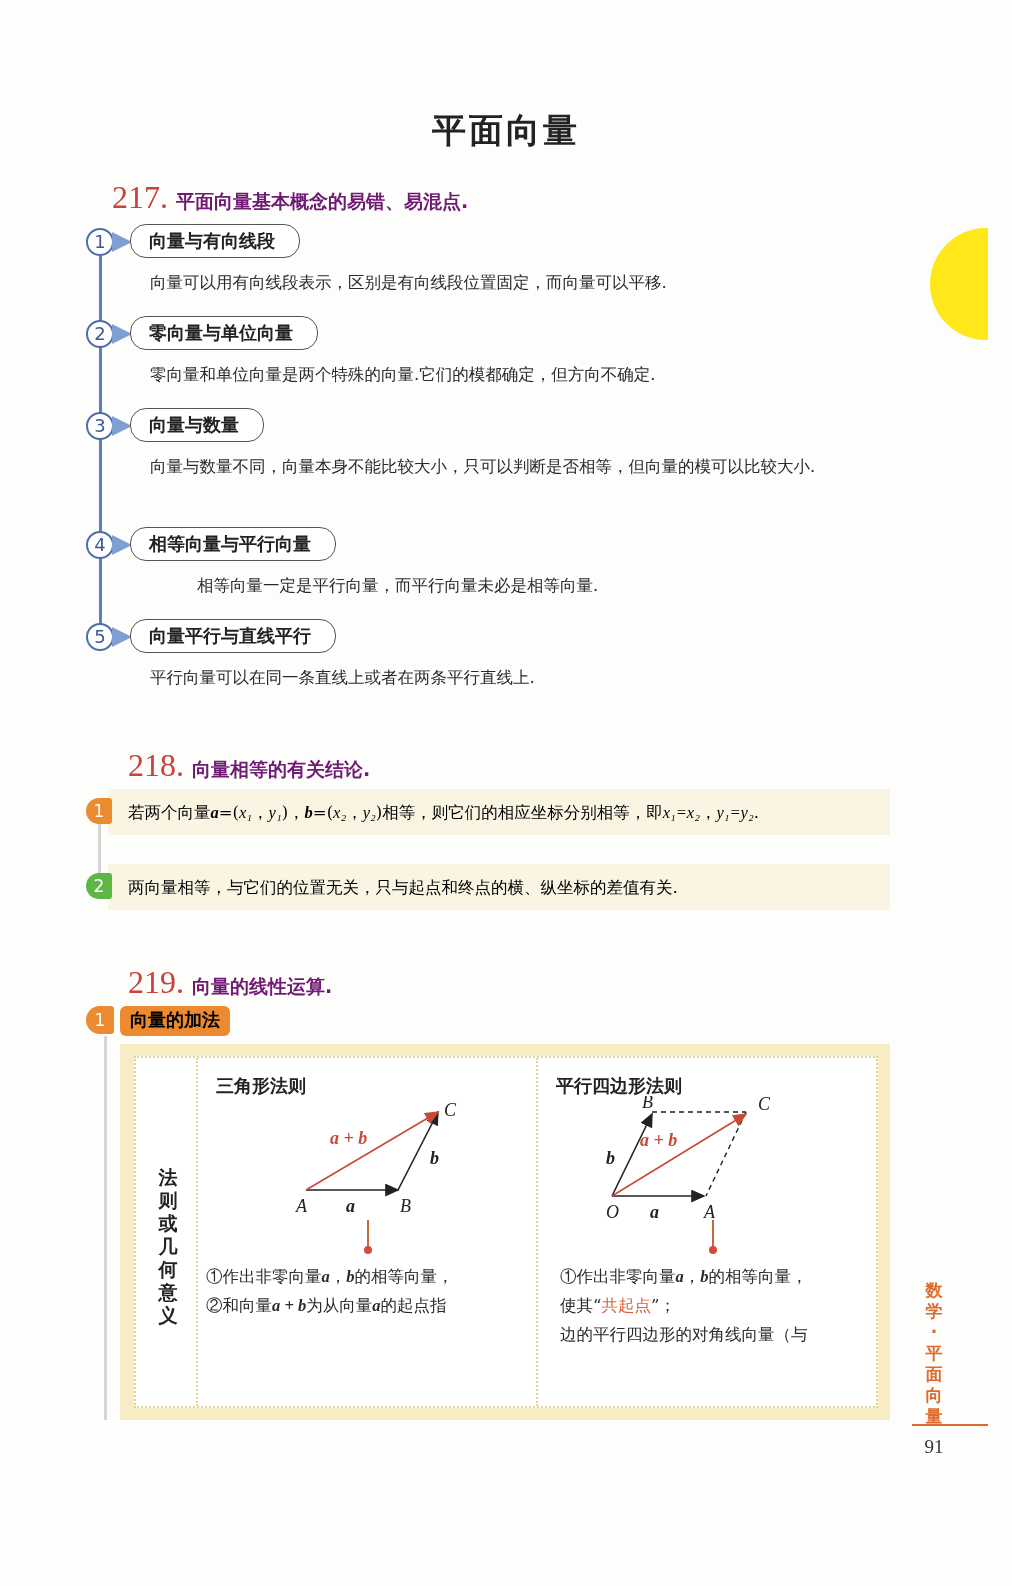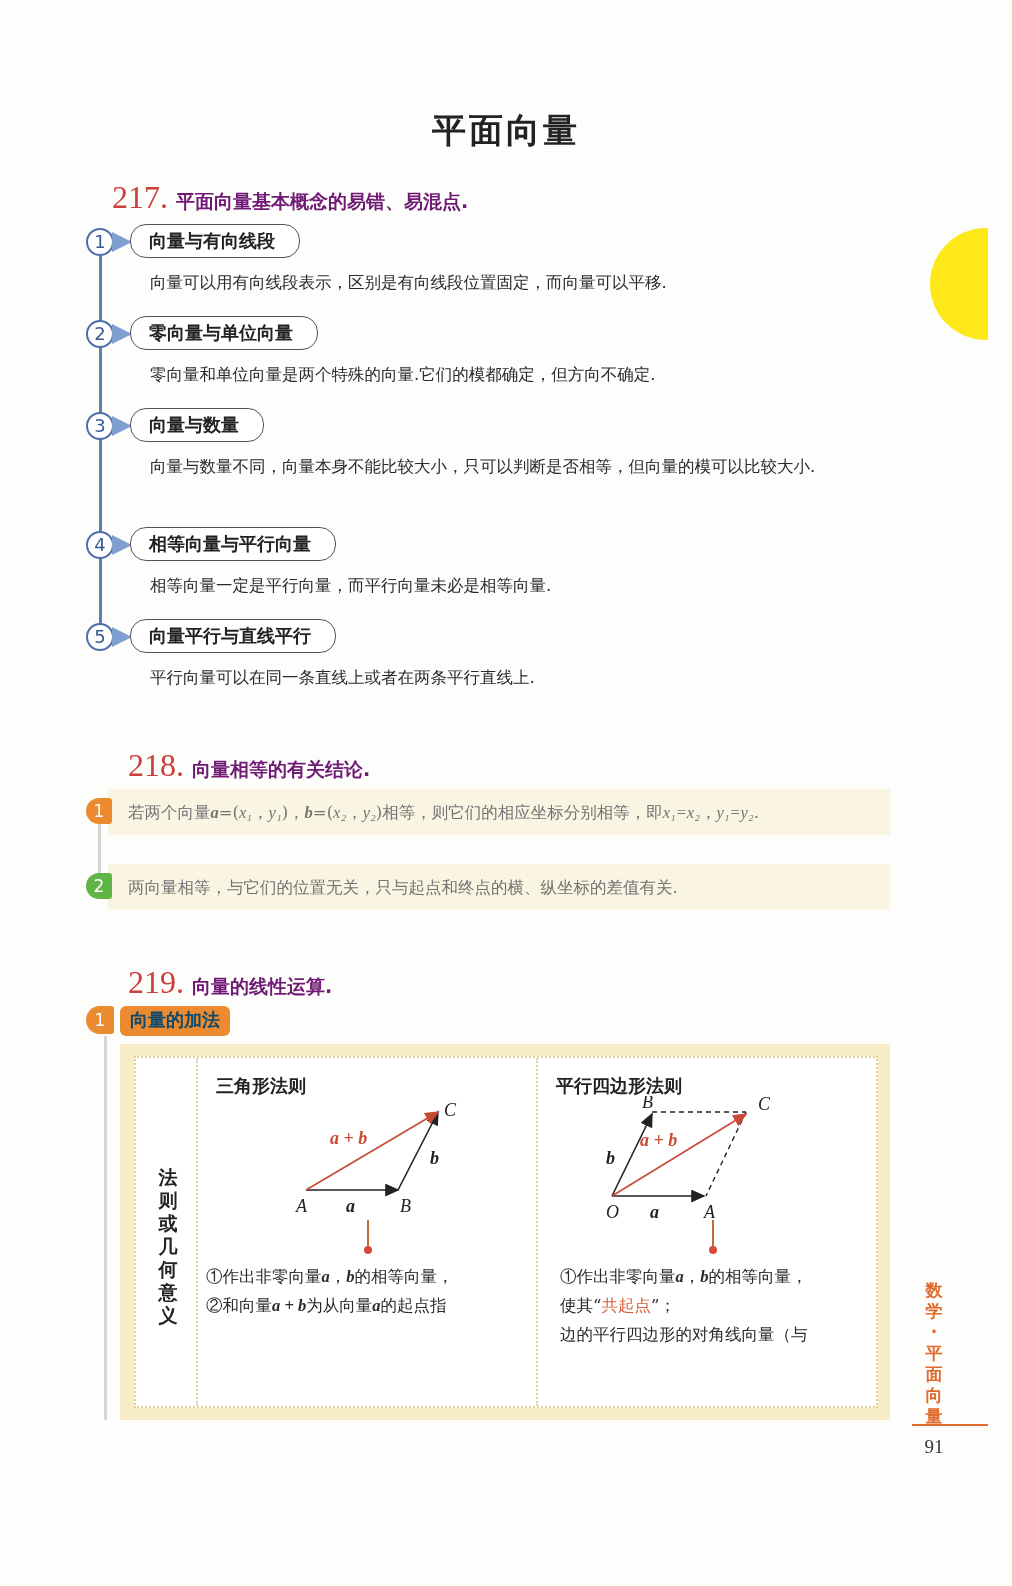--- a/index.html
+++ b/index.html
@@ -57,35 +57,35 @@
   }
   .badge {
     position:absolute; width:26px; height:26px; color:#fff;
     font-size:17px; line-height:26px; text-align:center;
     border-radius:13px 3px 3px 13px;
   }
   .badge.orange { background:#ec8a2f; }
   .badge.green { background:#5fb646; }
   .concl-text {
     position:absolute; left:128px;
-    font-family:"DejaVu Serif","Liberation Serif",serif; font-size:16.5px; color:#737373;
+    font-family:"DejaVu Serif","Liberation Serif",serif; font-size:16.5px; color:#000000;
   }
   .concl-text i { font-family:"Liberation Serif","DejaVu Serif",serif; font-style:italic; }
   .concl-text b { font-family:"Liberation Serif","DejaVu Serif",serif; font-weight:bold; font-style:italic; }
   .vline-grey { position:absolute; width:3px; background:#d5d5d5; }
 
   
   .sub-badge-num {
     position:absolute; left:86px; top:1006px; width:28px; height:28px;
     background:#ec8a2f; color:#fff; font-size:17px; line-height:28px; text-align:center;
     border-radius:14px 3px 3px 14px;
   }
   .sub-badge-label {
     position:absolute; left:120px; top:1006px; height:30px; padding:0 10px;
-    background:#ec8a2f; color:#0c4a6e; font-size:18px; font-weight:bold; line-height:28px;
+    background:#ec8a2f; color:#000000; font-size:18px; font-weight:bold; line-height:28px;
     border-radius:6px;
   }
   .table-outer {
     position:absolute; left:120px; top:1044px; width:770px; height:376px;
     background:#f8ecc4;
   }
   .table-inner {
     position:absolute; left:14px; top:12px; width:744px; height:352px;
     background:#fff; border:2px dotted #e3cf98; box-sizing:border-box;
   }
@@ -160,21 +160,21 @@
   <div class="pointer"></div>
   <div class="pill">向量与数量</div>
 </div>
 <div class="topic-body" style="top:454px;">向量与数量不同，向量本身不能比较大小，只可以判断是否相等，但向量的模可以比较大小.</div>
 
 <div class="topic" style="top:527px;">
   <div class="circle">4</div>
   <div class="pointer"></div>
   <div class="pill">相等向量与平行向量</div>
 </div>
-<div class="topic-body" style="top:573px;">相等向量一定是平行向量，而平行向量未必是相等向量.</div>
+<div class="topic-body" style="top:573px;margin-left:47px;">相等向量一定是平行向量，而平行向量未必是相等向量.</div>
 
 <div class="topic" style="top:619px;">
   <div class="circle">5</div>
   <div class="pointer"></div>
   <div class="pill">向量平行与直线平行</div>
 </div>
 <div class="topic-body" style="top:665px;">平行向量可以在同一条直线上或者在两条平行直线上.</div>
 
 <div class="sec-head" style="left:128px; top:743px;">
   <span class="sec-num">218.</span>

